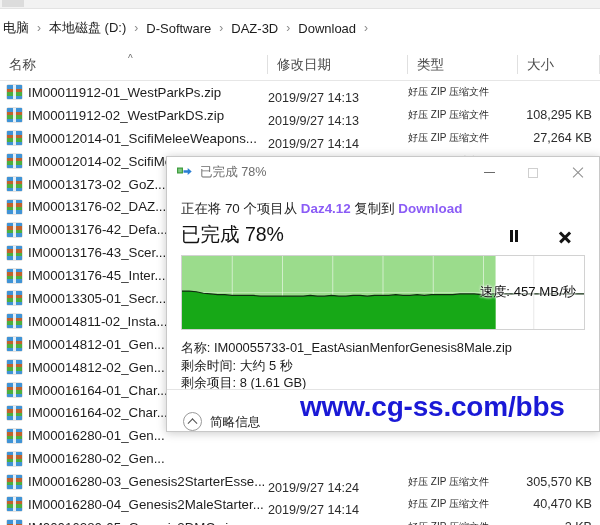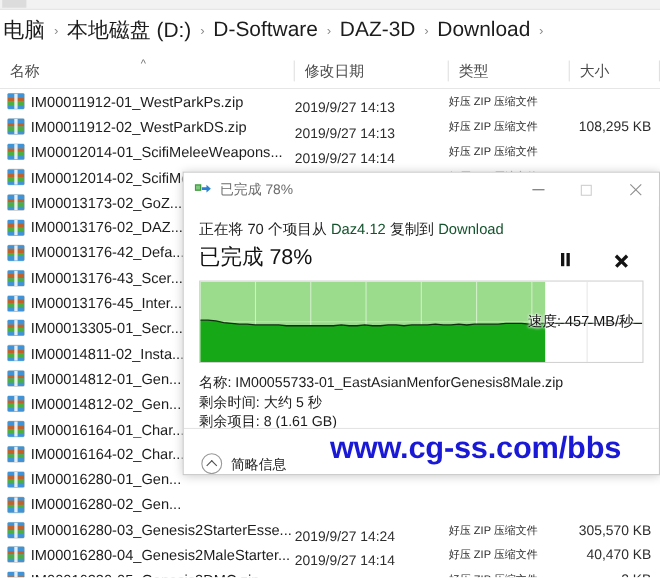--- a/index.html
+++ b/index.html
@@ -40,21 +40,21 @@
     position: absolute;
     top: 9px; left: 0;
     width: 600px; height: 39px;
     background: #ffffff;
     display: flex;
     align-items: center;
     padding-left: 2px;
     border-bottom: 1px solid #ffffff;
   }
   .crumb {
-    font-size: 19px;
+    font-size: 13px;
     color: #1c1c1c;
     white-space: nowrap;
     padding: 2px 1px;
     cursor: default;
   }
   .crumb-sep {
     font-size: 12px;
     color: #8a8a8a;
     padding: 0 7px;
     user-select: none;
@@ -253,21 +253,21 @@
     position: relative;
     padding: 0 14px;
   }
 
   .copy-line {
     margin-top: 12px;
     font-size: 13.4px;
     color: #1f1f1f;
     white-space: nowrap;
   }
-  .copy-line .lnk { color: #14532d; }
+  .copy-line .lnk { color: #8b5cf6; font-weight: bold; }
 
   .pct-row {
     position: relative;
     height: 34px;
     margin-top: 1px;
   }
   .pct-text {
     font-size: 19.5px;
     color: #111111;
     line-height: 30px;
@@ -448,20 +448,21 @@
       <div class="row">
         <div class="ficon">
           <i></i>
           <i></i>
           <i></i>
           <i></i>
         </div>
         <div class="fname">IM00012014-01_ScifiMeleeWeapons...</div>
         <div class="fdate">2019/9/27 14:14</div>
         <div class="ftype">好压 ZIP 压缩文件</div>
+        <div class="fsize">27,264 KB</div>
       </div>
       <div class="row">
         <div class="ficon">
           <i></i>
           <i></i>
           <i></i>
           <i></i>
         </div>
         <div class="fname">IM00012014-02_ScifiMeleeWeaponsDS...</div>
         <div class="fdate">2019/9/27 14:15</div>

